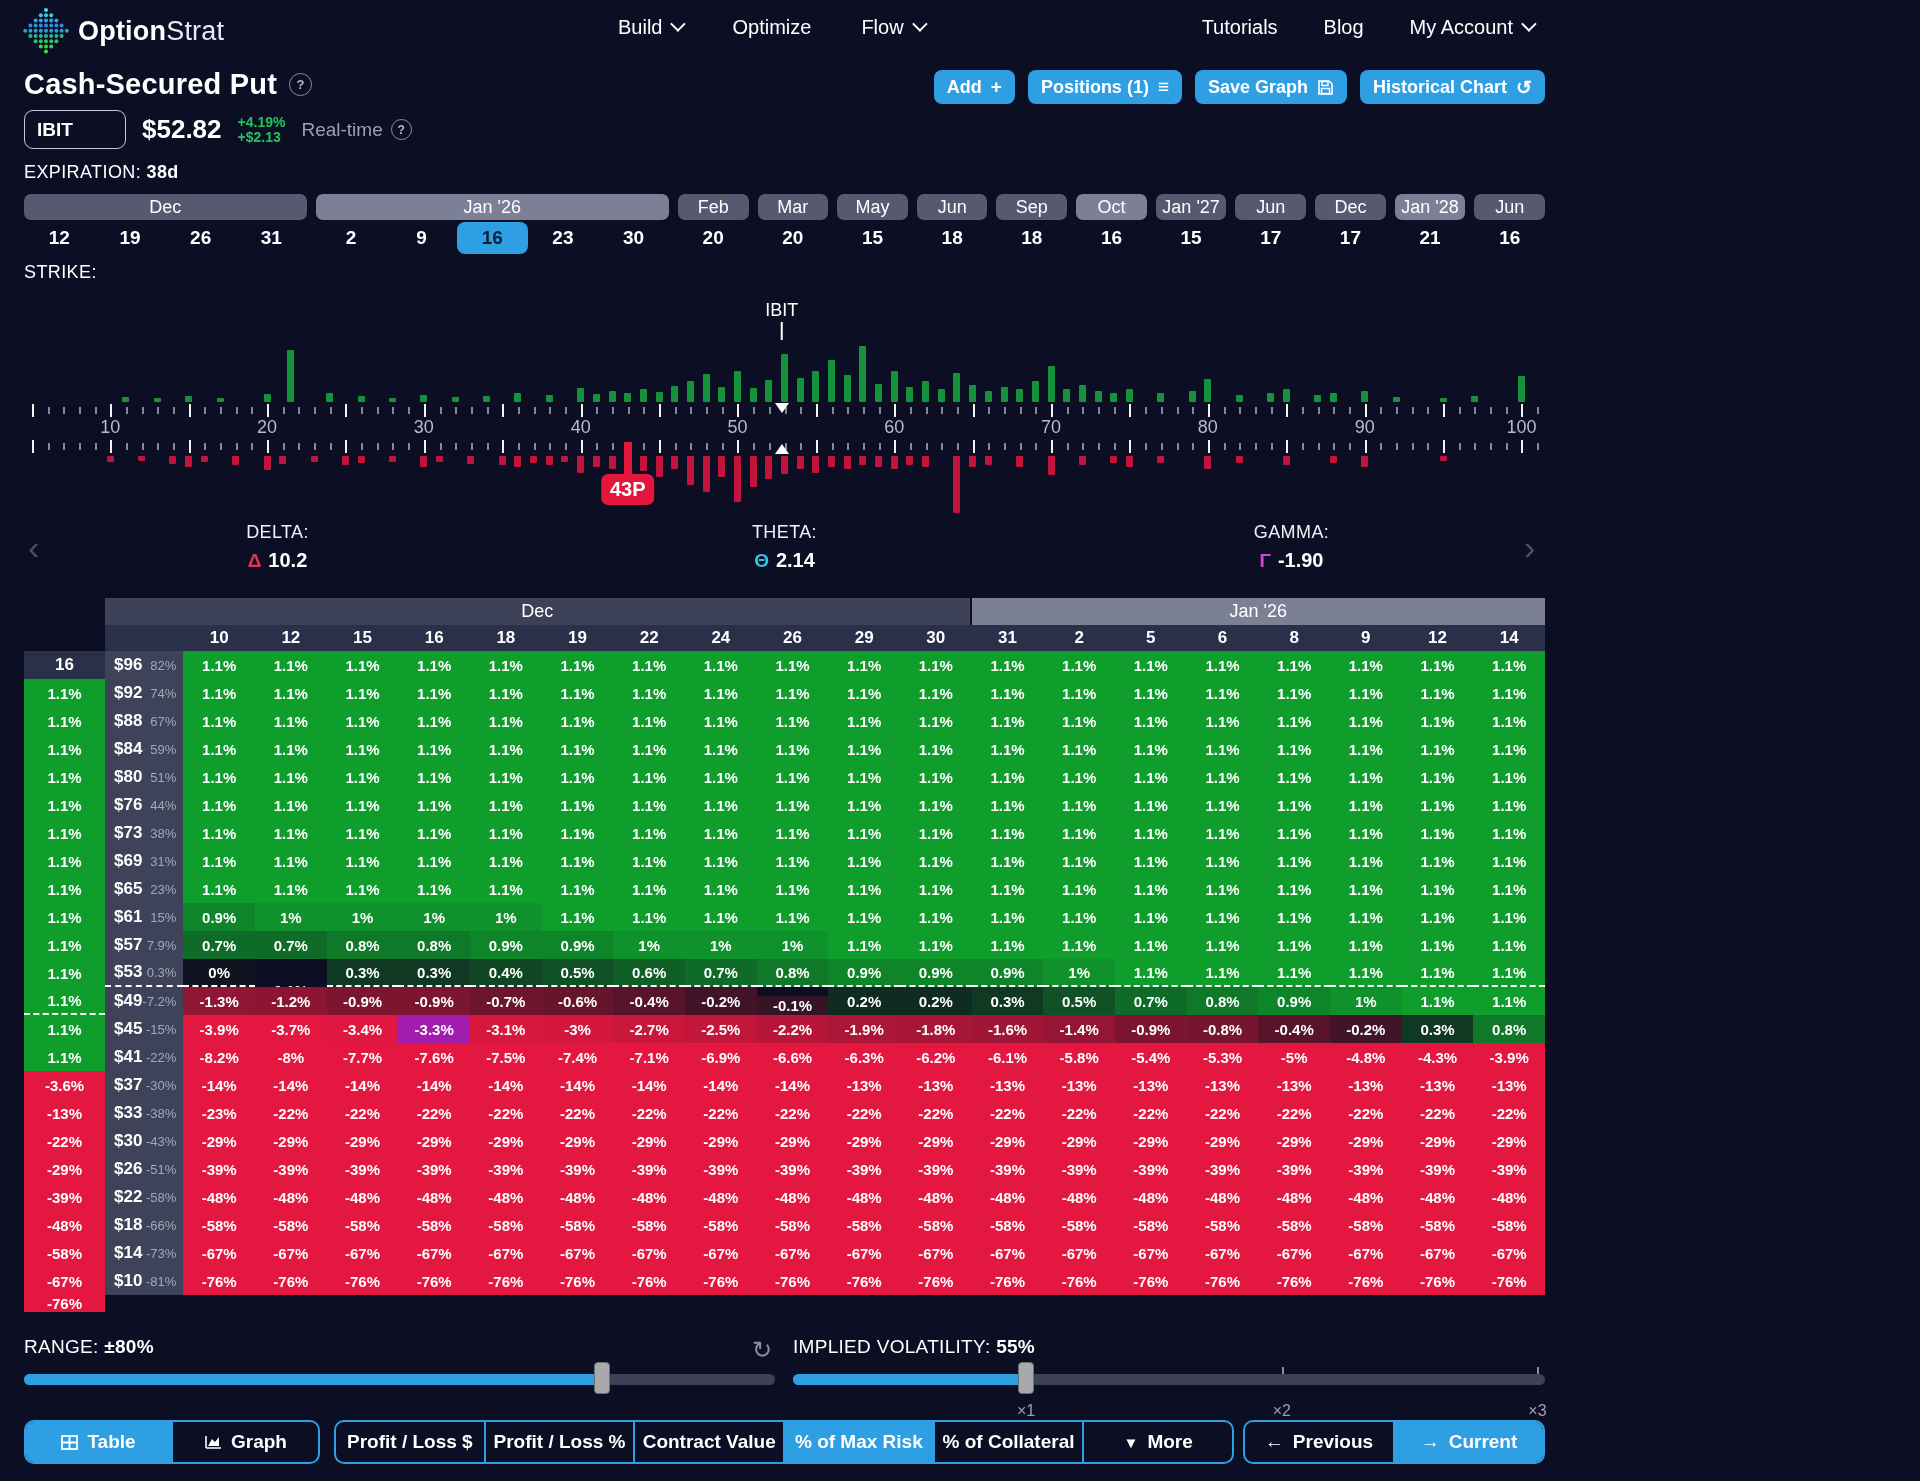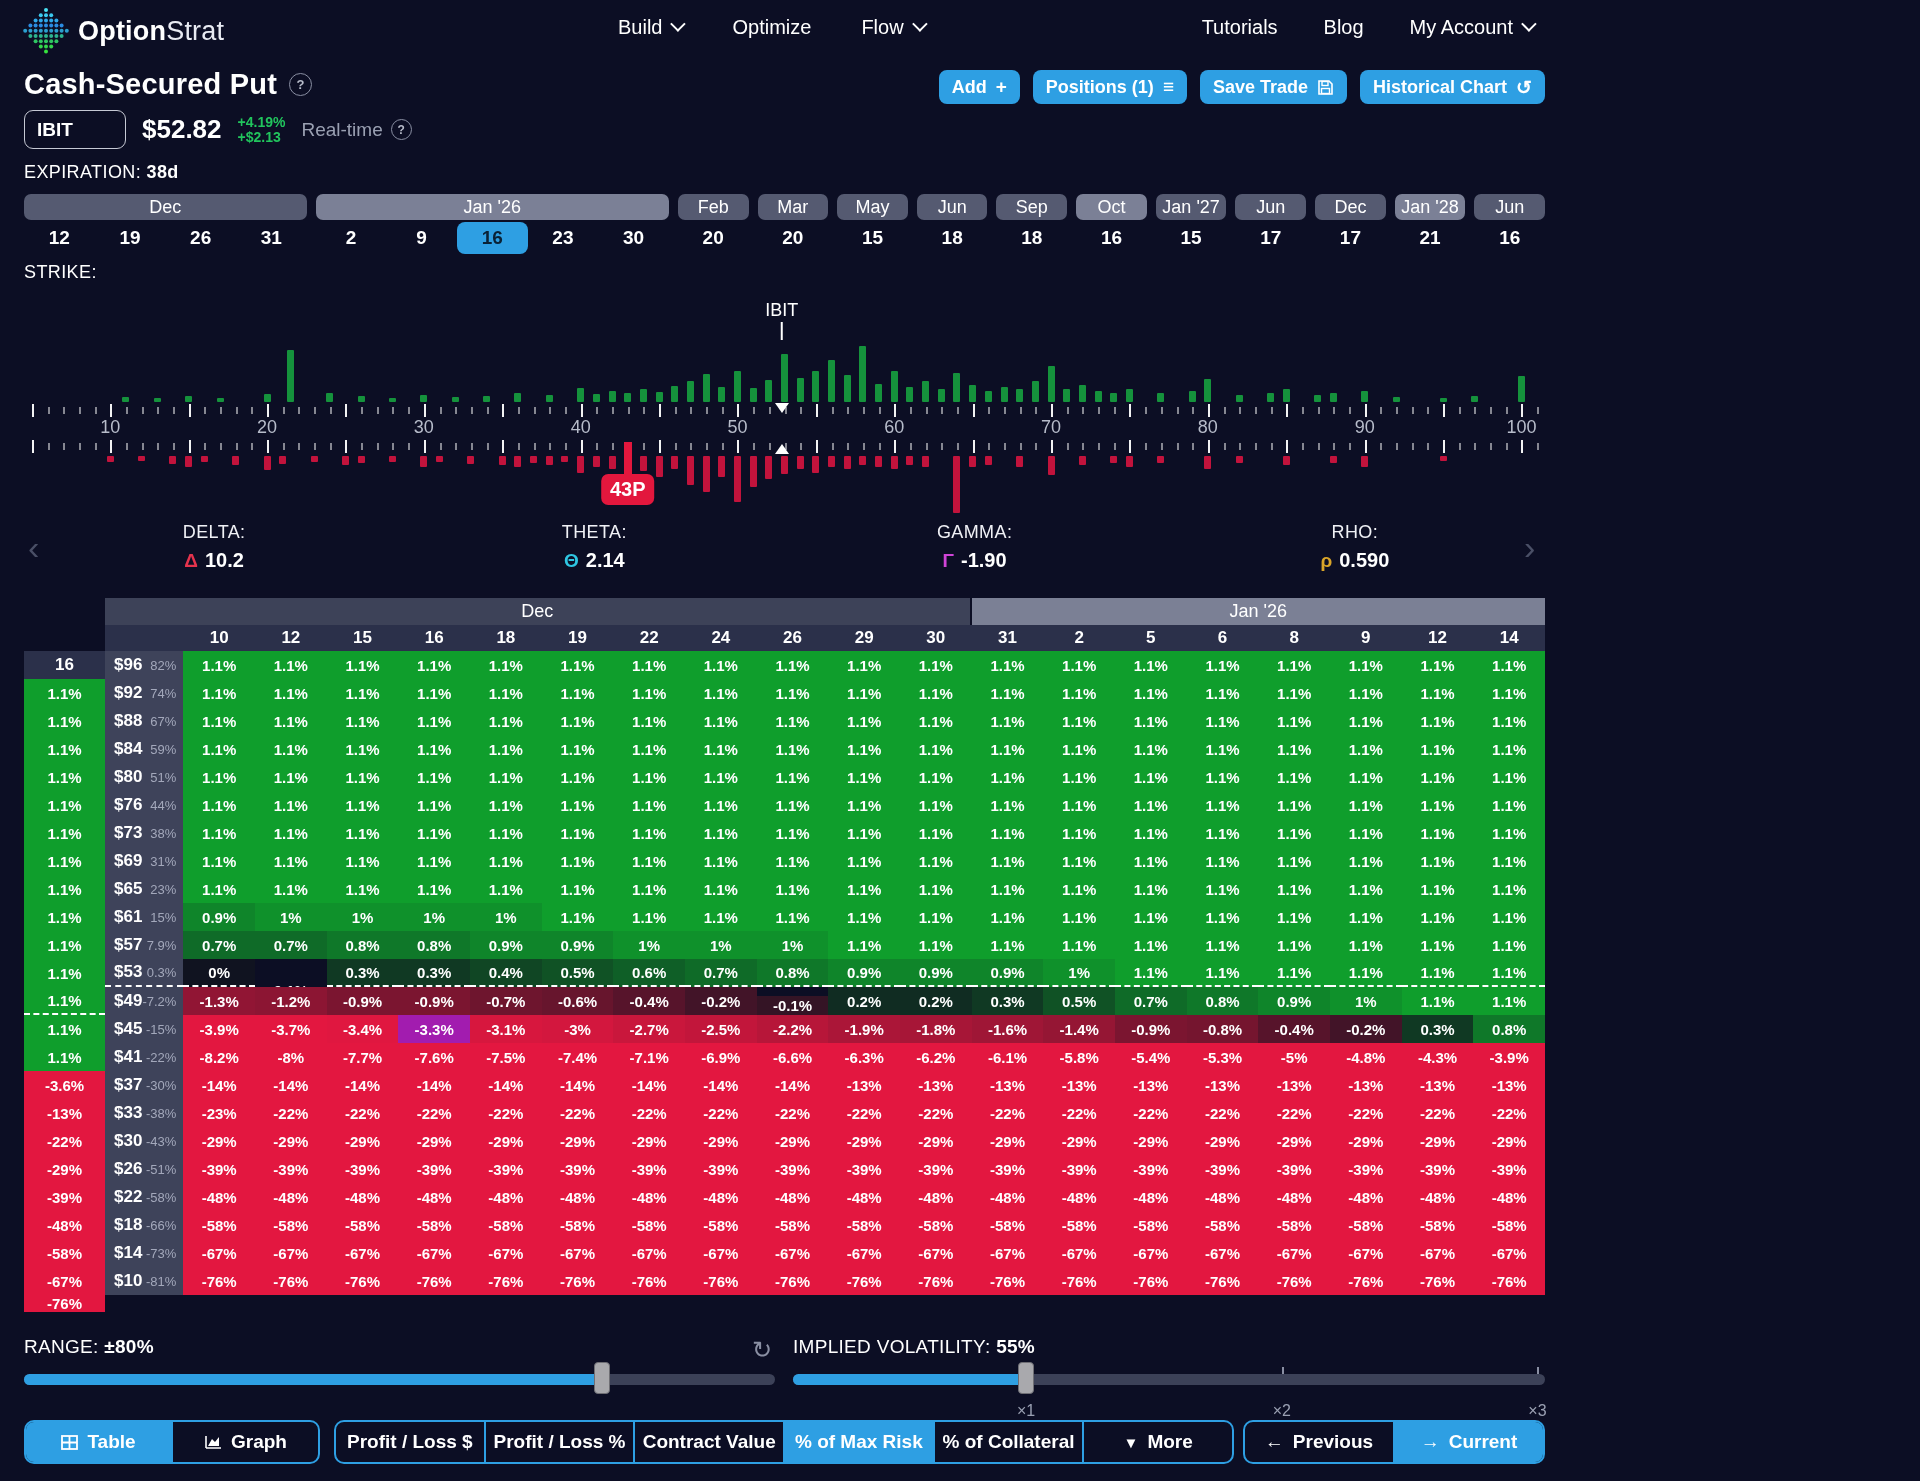--- a/index.html
+++ b/index.html
@@ -196,21 +196,21 @@
   <div class="actions" id="actions">
       <div class="abtn">
         <span>Add</span>
         <span class="aicon">+</span>
       </div>
       <div class="abtn">
         <span>Positions (1)</span>
         <span class="aicon">≡</span>
       </div>
       <div class="abtn">
-        <span>Save Trade</span>
+        <span>Save Graph</span>
         <span class="aicon">
           <svg width="17" height="17" viewBox="0 0 17 17">
             <path d="M2 2 h10 l3 3 v10 h-13 z" fill="none" stroke="#fff" stroke-width="1.6"></path>
             <rect x="5" y="2.5" width="6" height="4" fill="none" stroke="#fff" stroke-width="1.4"></rect>
             <rect x="4.5" y="9.5" width="8" height="5" fill="none" stroke="#fff" stroke-width="1.4"></rect>
           </svg>
         </span>
       </div>
       <div class="abtn">
         <span>Historical Chart</span>
@@ -650,27 +650,20 @@
           <span>2.14</span>
         </div>
       </div>
       <div class="greek">
         <div class="gl">GAMMA:</div>
         <div class="gv">
           <span class="gs" style="color: rgb(208, 68, 216);">Γ</span>
           <span>-1.90</span>
         </div>
       </div>
-      <div class="greek">
-        <div class="gl">RHO:</div>
-        <div class="gv">
-          <span class="gs" style="color: rgb(217, 164, 41);">ρ</span>
-          <span>0.590</span>
-        </div>
-      </div>
     </div>
 
   <div class="ptable" id="ptable">
       <div class="corner"></div>
       <div class="gh dec">Dec</div>
       <div class="gh jan">Jan '26</div>
       <div style="background: var(--dhdr);"></div>
       <div class="dh">10</div>
       <div class="dh">12</div>
       <div class="dh">15</div>

